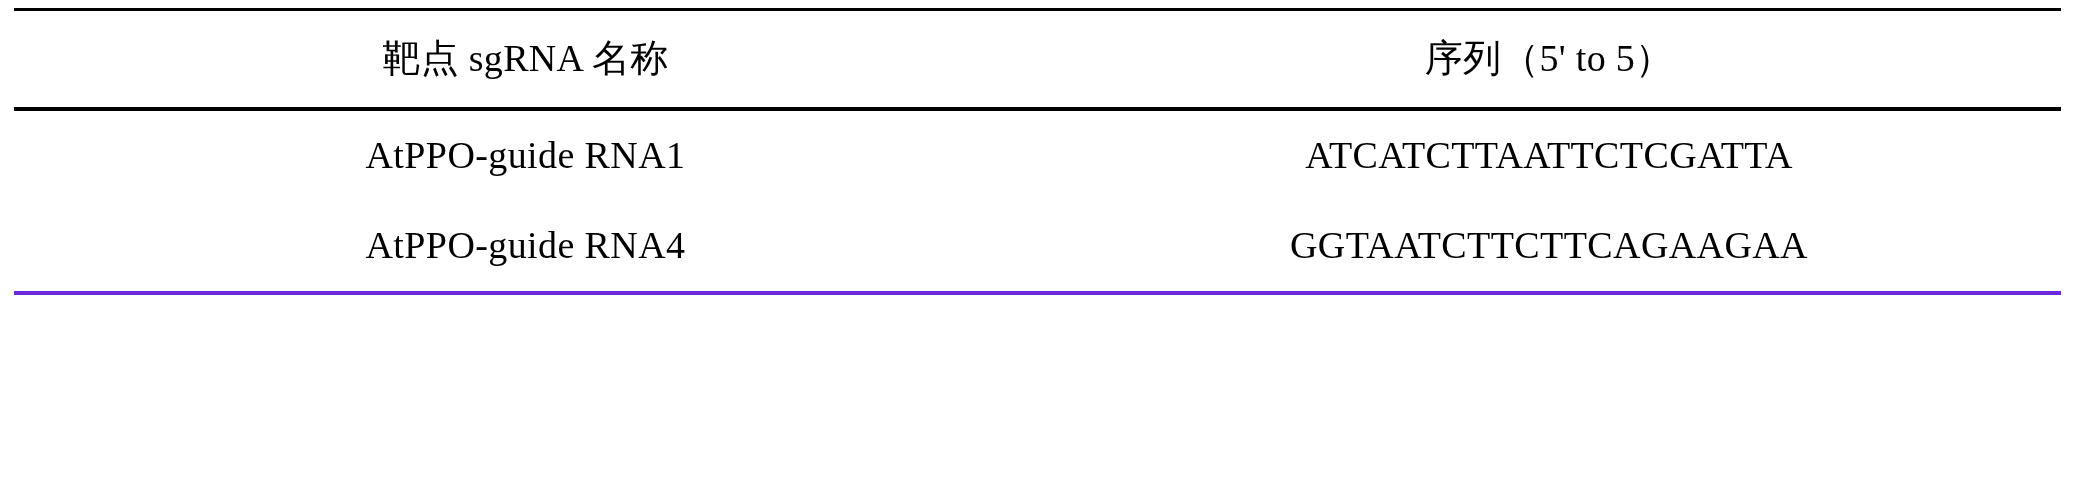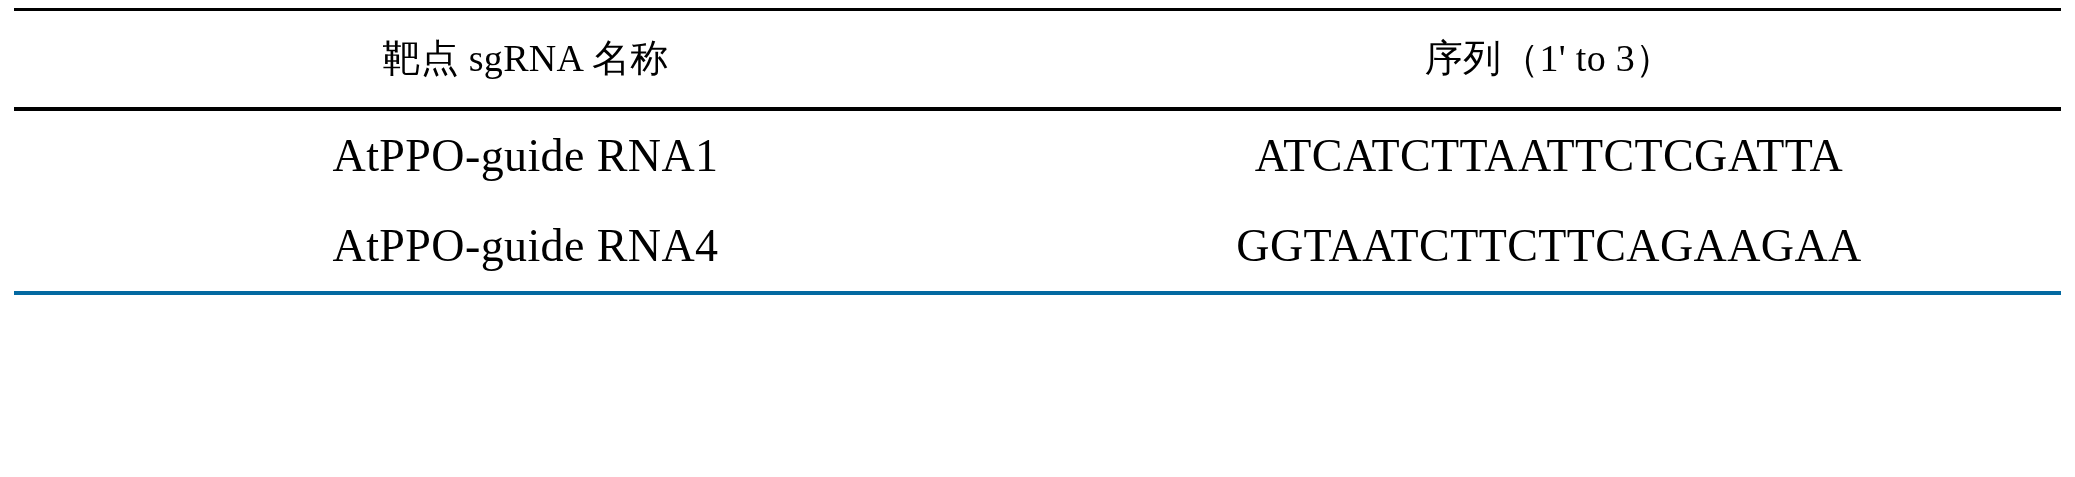--- a/index.html
+++ b/index.html
@@ -58,28 +58,28 @@
     font-size: 38px;
     line-height: 1.15;
     letter-spacing: 0.3px;
   }
 
   table.sgrna-table tbody td {
     padding: 0;
     height: 90px;
     vertical-align: middle;
     text-align: center;
-    font-size: 46px;
+    font-size: 38px;
     line-height: 1.15;
     letter-spacing: 0.4px;
     border: none;
   }
 
   table.sgrna-table tbody tr:last-child td {
-    border-bottom: 4px solid #0369a1;
+    border-bottom: 4px solid #6d28d9;
   }
 
   .cell-name { white-space: nowrap; }
   .cell-seq  { white-space: nowrap; letter-spacing: 1.2px; }
 
   .hdr-text { display: inline-block; }
 </style>
 </head>
 <body>
 
@@ -94,21 +94,21 @@
     <thead>
       <tr class="rule-top-row">
         <th></th>
         <th></th>
       </tr>
       <tr class="header-row">
         <th>
           <span class="hdr-text">靶点 sgRNA 名称</span>
         </th>
         <th>
-          <span class="hdr-text">序列（1' to 3）</span>
+          <span class="hdr-text">序列（5' to 5）</span>
         </th>
       </tr>
     </thead>
 
     <tbody>
       <tr>
         <td class="cell-name">AtPPO-guide RNA1</td>
         <td class="cell-seq">ATCATCTTAATTCTCGATTA</td>
       </tr>
       <tr>

